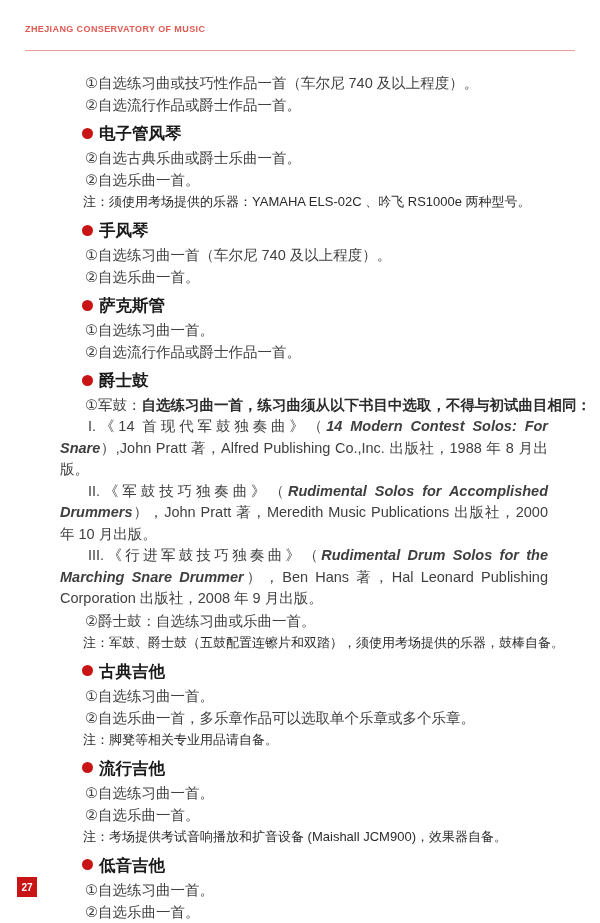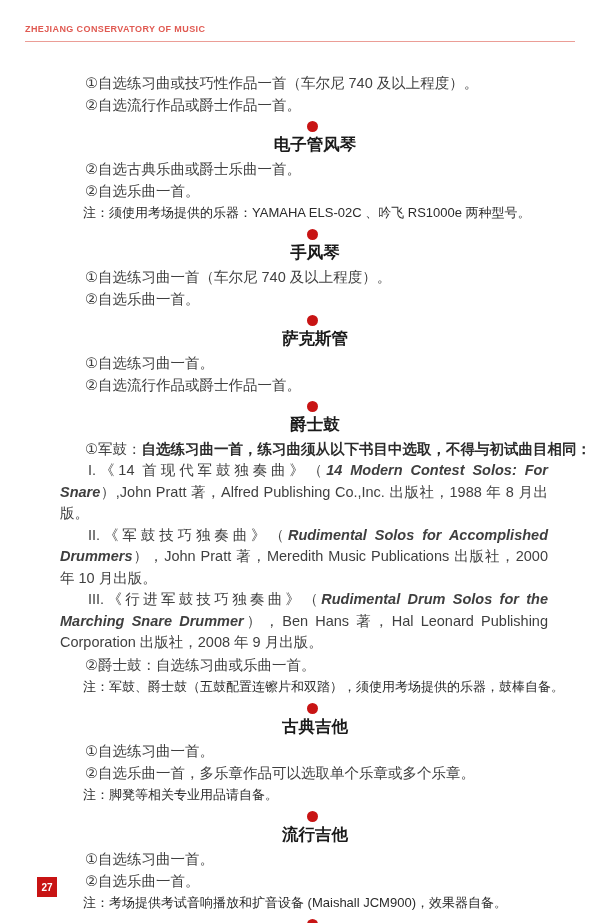--- a/index.html
+++ b/index.html
@@ -7,21 +7,21 @@
   body {
     width: 600px; height: 923px;
     font-family: "Liberation Sans", "DejaVu Sans", sans-serif;
     position: relative; overflow: hidden;
   }
   .page { position: absolute; inset: 0; background: #fff; }
 
   
   .masthead {
     position: absolute; top: 24px; left: 25px; right: 25px;
-    padding-bottom: 7px;
+    padding-bottom: 16px;
     border-bottom: 1px solid var(--header-line, #eb9d96);
   }
   .masthead-title {
     font-size: 9px; font-weight: 700; letter-spacing: 0.4px;
     color: var(--header-red, #e05a52);
   }
 
   
   .content {
     position: absolute; left: 60px; top: 72px; width: 488px;
@@ -35,39 +35,39 @@
   }
   .note {
     font-size: 13px; font-weight: 400; line-height: 22px;
     padding-left: 23px; white-space: nowrap;
     color: var(--note-text, #2b2b2b);
   }
   .sec-heading {
     font-size: 16.5px; font-weight: 700; line-height: 24px;
     margin: 5px 0 2px 0; padding-left: 22px;
     color: var(--heading-text, #1a1a1a);
-    display: flex; align-items: center; flex-direction: column;
+    display: flex; align-items: center;
   }
   .dot {
     display: inline-block; width: 11px; height: 11px; border-radius: 50%;
     background: var(--accent-red, #c81414); margin-right: 6px; flex: 0 0 auto;
   }
   .bold-run { font-weight: 700; color: var(--note-text, #2b2b2b); margin-top: 46px; }
 
   .cite {
     font-size: 14.5px; line-height: 21.5px;
     text-align: justify; text-indent: 28px;
     color: var(--body-text, #3f3f3f);
     white-space: normal;
   }
   .cite .bt { font-style: italic; font-weight: 700; }
 
   
   .page-num {
-    position: absolute; left: 37px; top: 877px;
+    position: absolute; left: 17px; top: 877px;
     width: 20px; height: 20px;
     background: var(--accent-red, #c81414);
     color: #ffffff; font-size: 10px; font-weight: 700;
     display: flex; align-items: center; justify-content: center;
   }
 </style>
 </head>
 <body>
 
 <div class="page">

